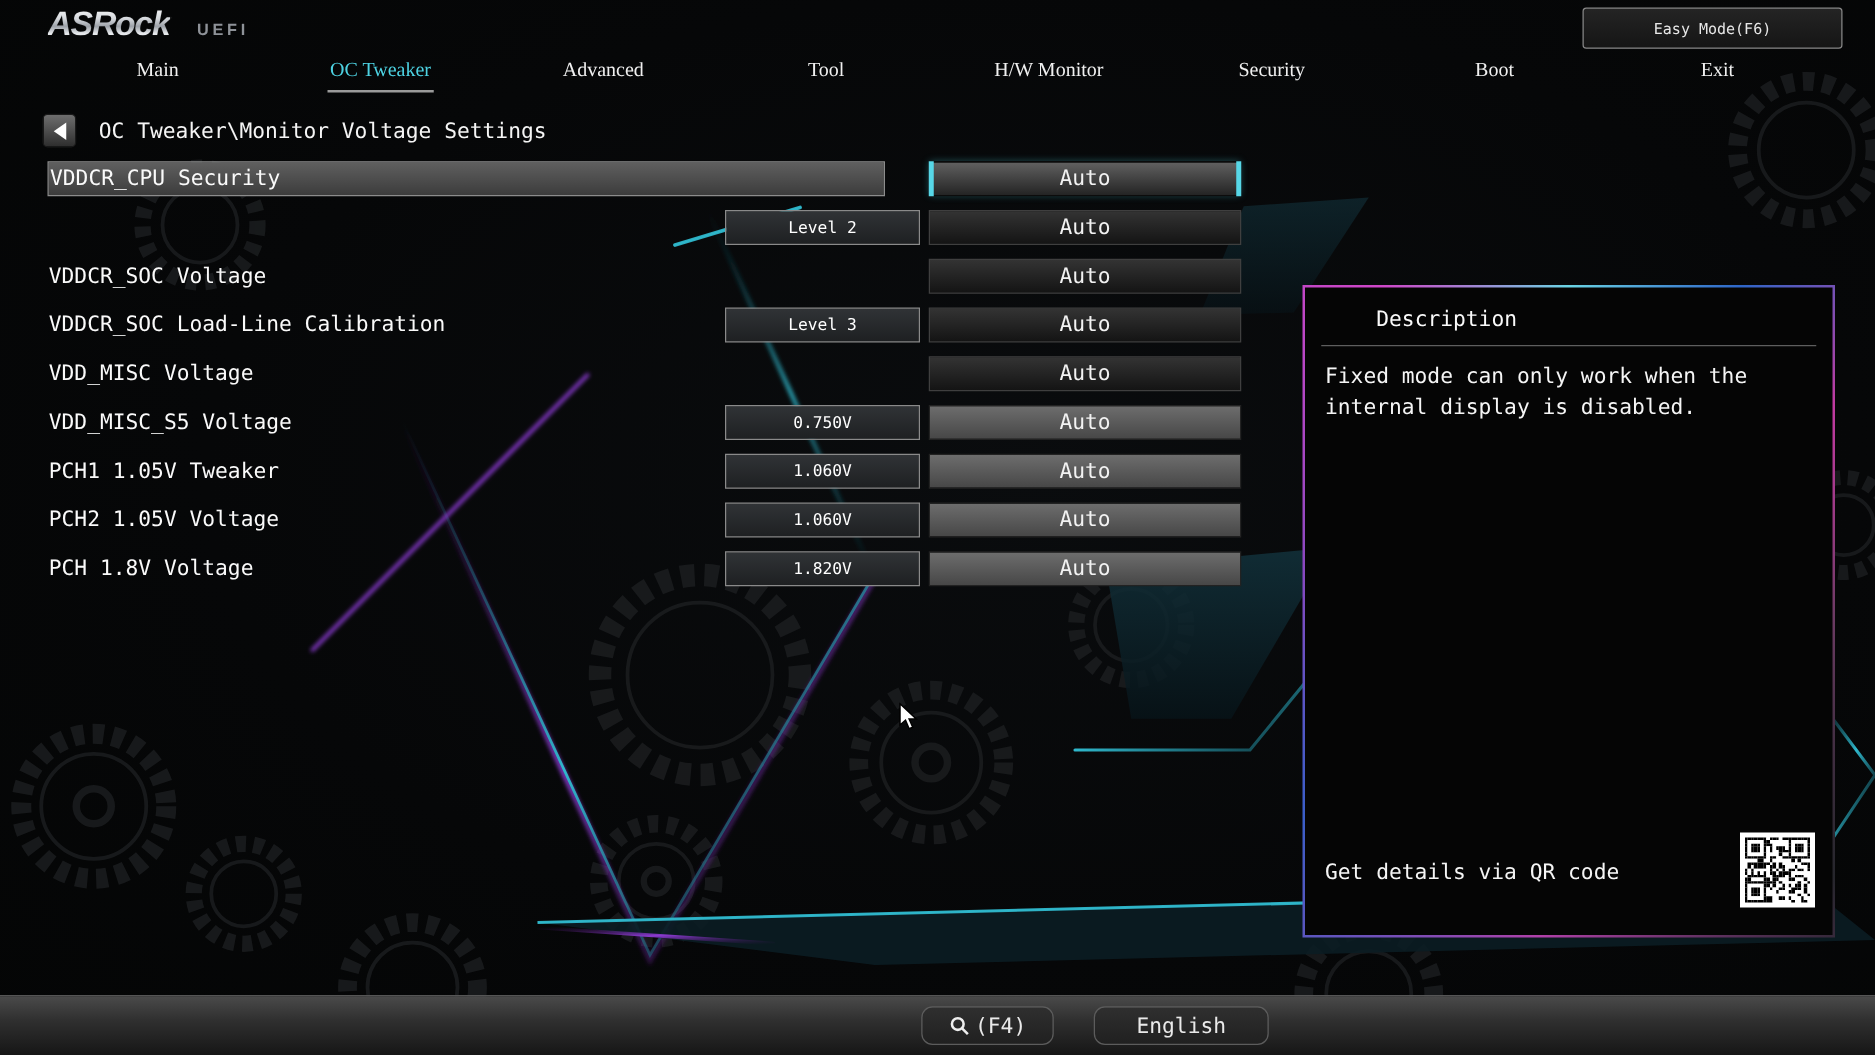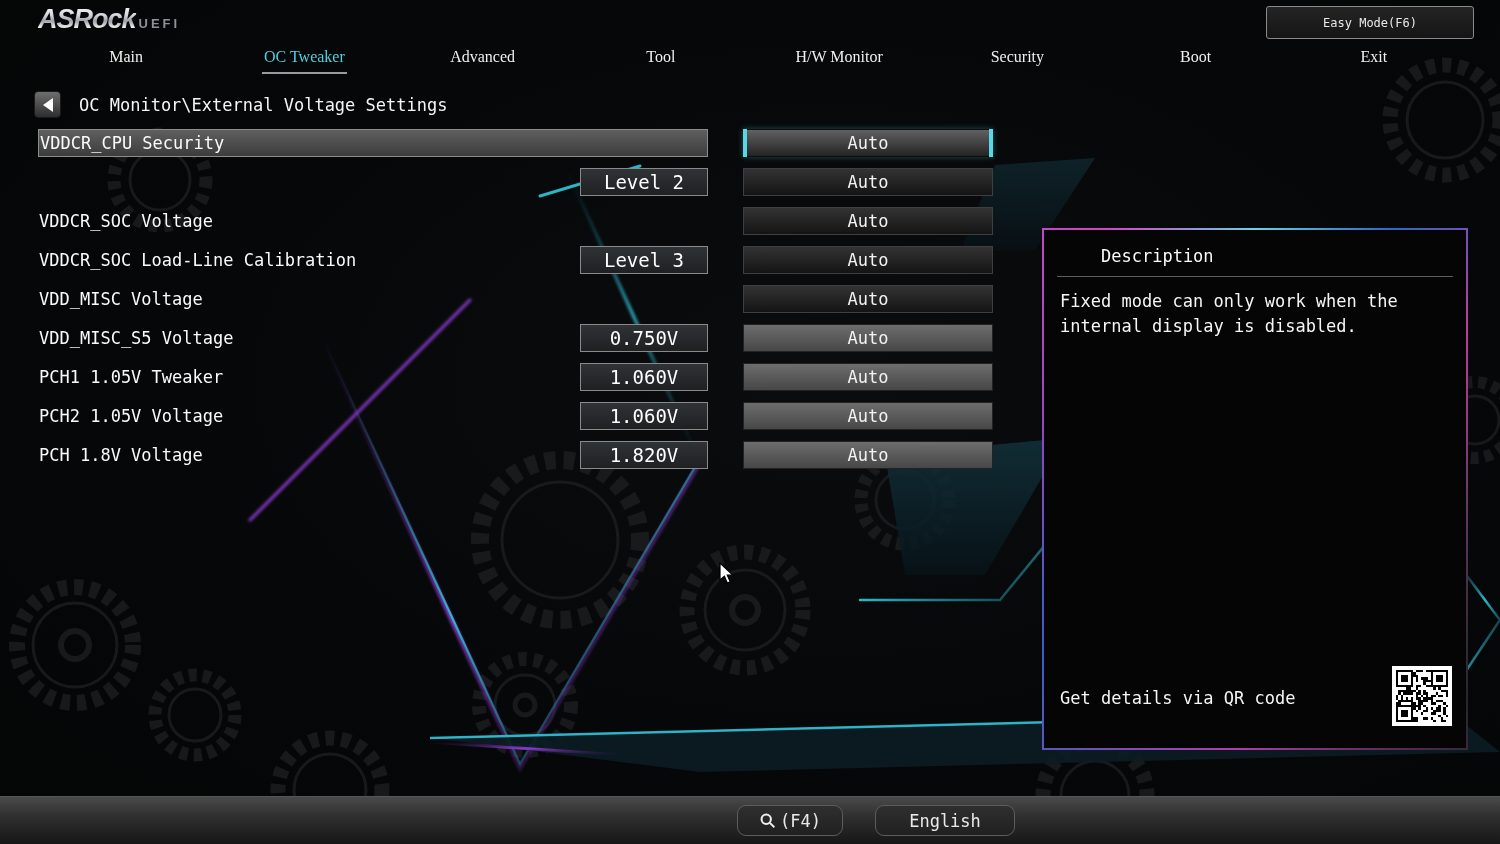--- a/index.html
+++ b/index.html
@@ -4,21 +4,21 @@
 <style>
   html,body{margin:0;padding:0;background:#000;}
   .screen{
     position:relative;width:1500px;height:844px;overflow:hidden;
     background:radial-gradient(1200px 700px at 55% 45%, #0a0c0e 0%, #060708 55%, #040505 100%);
     font-family:"DejaVu Sans Mono","Liberation Mono",monospace;
     color:#f2f2f2; -webkit-font-smoothing:antialiased;
   }
   .bg-art{position:absolute;inset:0;z-index:0;pointer-events:none;}
   
-  .logo{position:absolute;left:38px;top:4px;z-index:3;display:flex;align-items:baseline;gap:3px;justify-content:center;}
+  .logo{position:absolute;left:38px;top:4px;z-index:3;display:flex;align-items:baseline;gap:22px;justify-content:center;}
   .logo-main{
     font-family:"Liberation Sans",sans-serif;font-weight:bold;font-style:italic;
     font-size:27px;letter-spacing:-1px;
     background:linear-gradient(180deg,#ffffff 0%,#cfd3d8 35%,#8d939b 55%,#e8ebee 75%,#7e848c 100%);
     -webkit-background-clip:text;background-clip:text;color:transparent;
     text-shadow:0 0 1px rgba(255,255,255,.15);
   }
   .logo-sub{font-family:"Liberation Sans",sans-serif;font-size:13px;letter-spacing:3px;color:#8e9298;font-weight:bold;}
   .easy-mode{
     position:absolute;left:1266px;top:6px;width:206px;height:31px;z-index:3;
@@ -45,25 +45,25 @@
   .srow{position:relative;height:28px;margin-bottom:11px;}
   .srow .rlabel{
     position:absolute;left:0;top:0;width:670px;height:28px;line-height:28px;
     padding-left:1px;font-size:17px;color:#fafafa;cursor:pointer;white-space:nowrap;
   }
   .srow.selected .rlabel{
     background:linear-gradient(180deg,#5f5f5f,#3c3c3c);
     border:1px solid #8c8c8c;box-sizing:border-box;line-height:26px;
   }
   .midbox{
-    position:absolute;left:542px;top:0;width:128px;height:28px;box-sizing:border-box;
+    position:absolute;left:542px;top:0;width:156px;height:28px;box-sizing:border-box;
     background:linear-gradient(180deg,#303336,#1e2022);
     border:1px solid #8a8a8a;
     display:flex;align-items:center;justify-content:center;
-    font-size:19px;color:#fff;
+    font-size:13px;color:#fff;
   }
   .midbox:empty{display:none;}
   .autobtn{
     position:absolute;left:705px;top:0;width:250px;height:28px;box-sizing:border-box;cursor:pointer;
     background:linear-gradient(180deg,#333333,#141414);
     border:1px solid #3f3f3f;
     display:flex;align-items:center;justify-content:center;
     font-size:17px;color:#f2f2f2;
   }
   .srow.light .autobtn{background:linear-gradient(180deg,#6d6d6d,#474747);border:1px solid #222;}
@@ -224,21 +224,21 @@
     <div class="nav-tab"><span>H/W Monitor</span></div>
     <div class="nav-tab"><span>Security</span></div>
     <div class="nav-tab"><span>Boot</span></div>
     <div class="nav-tab"><span>Exit</span></div>
   </div>
 
   <div class="crumb-row">
     <div class="back-btn">
         <span class="back-tri"></span>
       </div>
-    <div class="crumb-text">OC Monitor\External Voltage Settings</div>
+    <div class="crumb-text">OC Tweaker\Monitor Voltage Settings</div>
   </div>
 
   <div class="rows">
     <div class="srow selected">
       <div class="rlabel">VDDCR_CPU Security</div>
 
       <div class="autobtn">Auto</div>
     </div>
     <div class="srow">
       <div class="midbox">Level 2</div>

